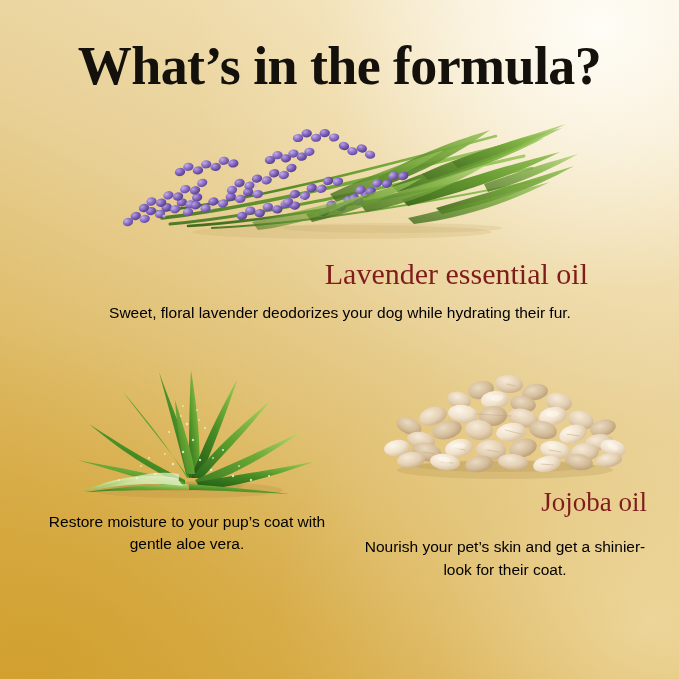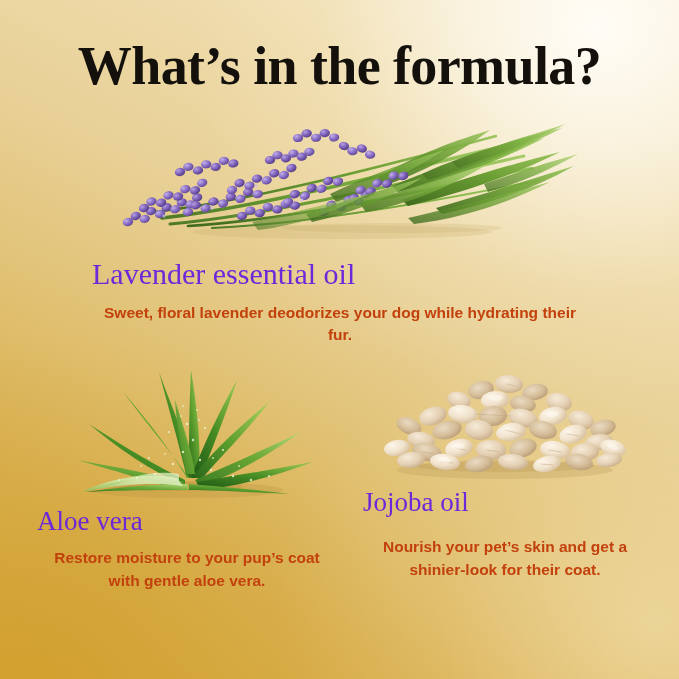--- a/index.html
+++ b/index.html
@@ -50,28 +50,28 @@
     color: #14110d;
     line-height: 1;
   }
 
   .ingredient {
     position: absolute;
   }
   .ing-name {
     font-family: "Liberation Serif", "DejaVu Serif", serif;
     font-weight: 400;
-    color: #6d28d9;
-    text-align: left;
+    color: #7f1d1d;
+    text-align: right;
     line-height: 1.05;
   }
   .ing-desc {
     font-family: "Liberation Sans", sans-serif;
-    font-weight: 700;
-    color: #c2410c;
+    font-weight: 400;
+    color: #000000;
     text-align: center;
   }
 
   
   #block-lavender { top: 116px; left: 92px; width: 496px; }
   #block-lavender .art-wrap { height: 128px; position: relative; }
   #block-lavender .ing-name { font-size: 30px; margin-top: 14px; }
   #block-lavender .ing-desc { font-size: 15.5px; line-height: 1.45; margin-top: 12px; }
 
   
@@ -366,21 +366,20 @@
             <circle cx="144" cy="50" r="1"></circle>
           <circle cx="160" cy="44" r="1"></circle>
             <circle cx="162" cy="54" r="1"></circle>
           <circle cx="128" cy="88" r="1"></circle>
             <circle cx="176" cy="92" r="1"></circle>
           <circle cx="104" cy="100" r="1"></circle>
             <circle cx="202" cy="100" r="1"></circle>
         </g>
       </svg>
     </div>
-    <div class="ing-name">Aloe vera</div>
     <div class="ing-desc">Restore moisture to your pup’s coat with gentle aloe vera.</div>
   </div>
 
   <div class="ingredient" id="block-jojoba">
     <div class="art-wrap">
       <svg class="art-svg" viewBox="0 0 284 118" preserveAspectRatio="xMidYMid meet" aria-hidden="true">
         <defs>
           <radialGradient id="flkL" cx="35%" cy="30%" r="72%">
             <stop offset="0%" stop-color="#fdf6ea"></stop>
             <stop offset="60%" stop-color="#f0e2cc"></stop>

